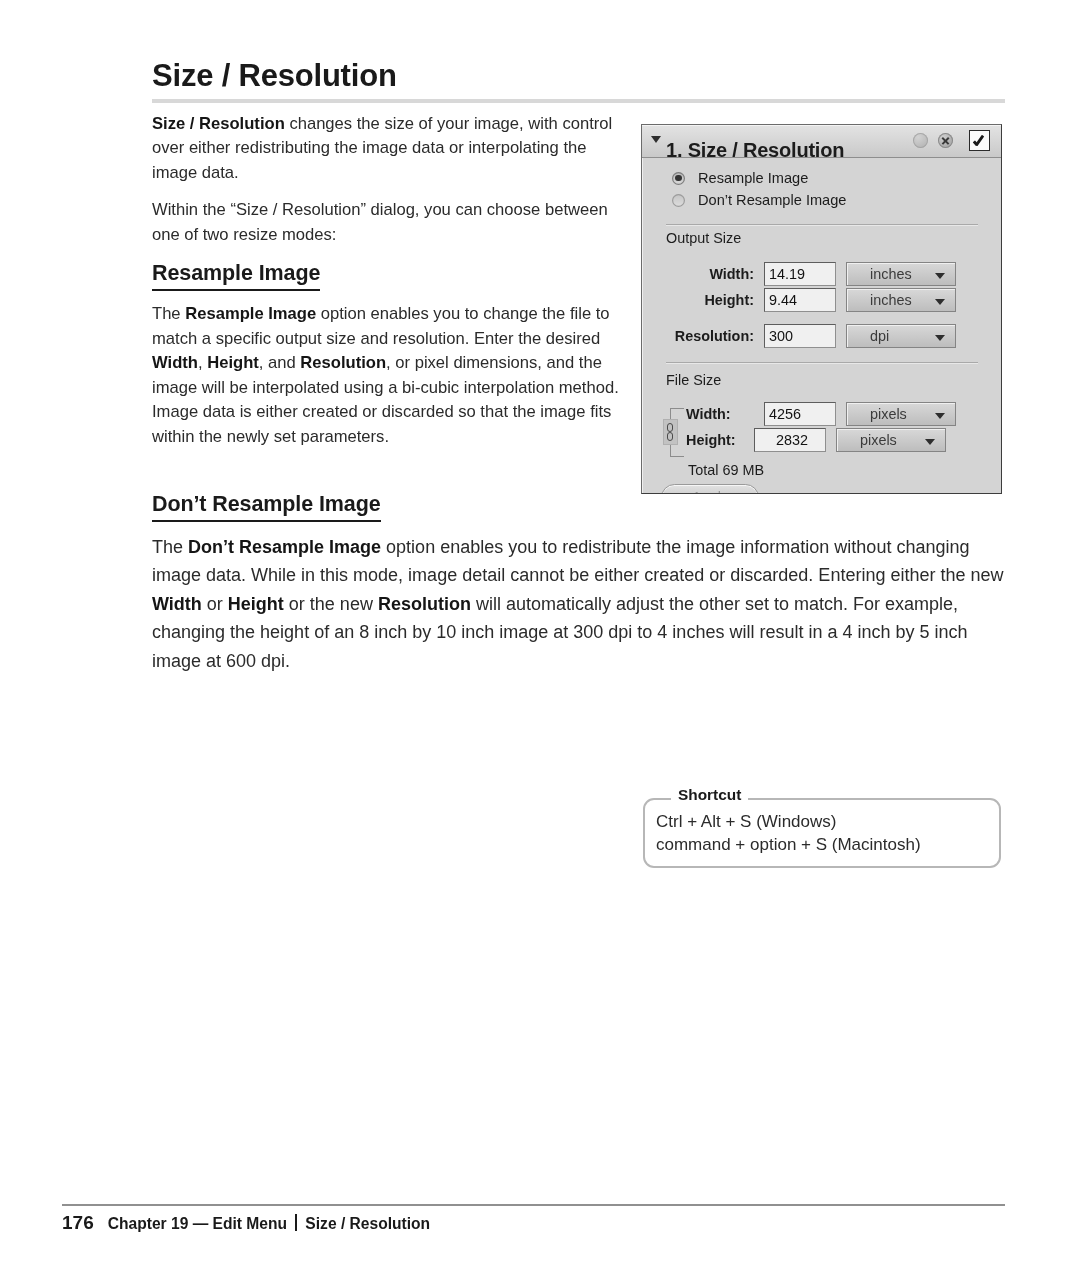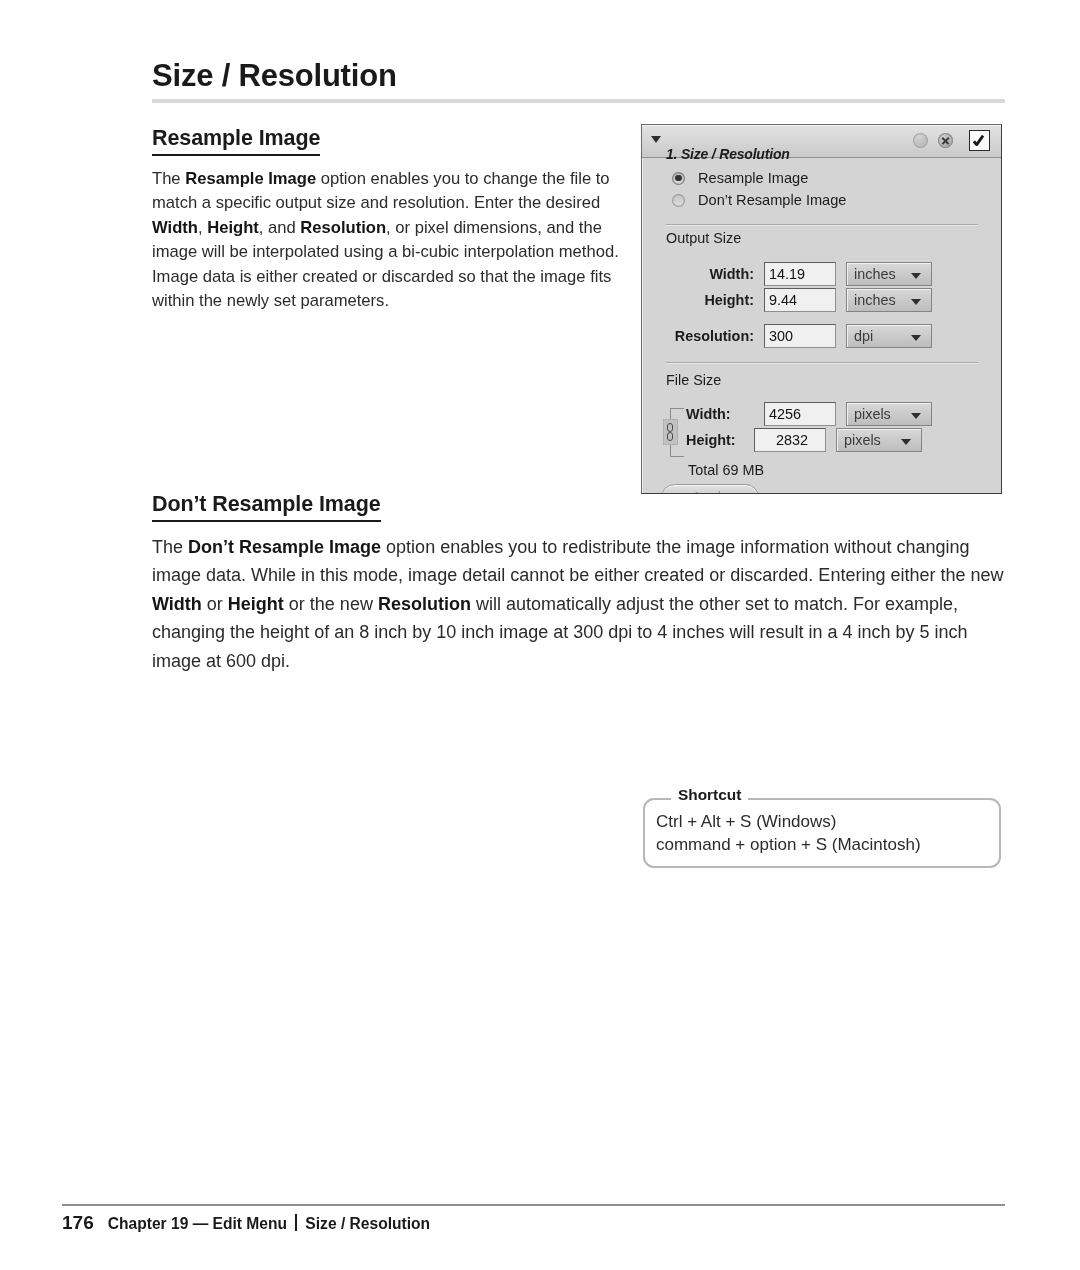--- a/index.html
+++ b/index.html
@@ -211,26 +211,25 @@
     left: 9px;
     top: 11px;
     width: 0; height: 0;
     border-left: 5.5px solid transparent;
     border-right: 5.5px solid transparent;
     border-top: 7px solid #2e2e2e;
   }
   .dlg-title {
     position: absolute;
     left: 24px;
-    top: 21px;
-    font-size: 14px;
+    top: 14px;
+    font-size: 20px;
     font-weight: bold;
     color: #1c1c1c;
     letter-spacing: -0.2px;
-    font-style: italic;
   }
   .dlg-btn-help, .dlg-btn-close {
     position: absolute;
     top: 8px;
     width: 15px;
     height: 15px;
     border-radius: 50%;
     background: radial-gradient(circle at 35% 30%, #cfcfcf, #9b9b9b);
     box-shadow: inset 0 0 0 1px #8a8a8a;
   }
@@ -341,30 +340,30 @@
     border-top-color: #5d5d5d;
     border-left-color: #5d5d5d;
     font-size: 14.4px;
     color: #131313;
     line-height: 22px;
     padding-left: 4px;
     font-family: "Liberation Sans", sans-serif;
   }
   .select {
     position: relative;
-    width: 86px;
+    width: 110px;
     height: 24px;
     box-sizing: border-box;
     background: linear-gradient(#d8d8d8, #bdbdbd);
     border: 1px solid #848484;
     box-shadow: inset 1px 1px 0 #f0f0f0;
     font-size: 14.4px;
     color: #3b3b3b;
     line-height: 22px;
-    padding-left: 7px;
+    padding-left: 23px;
   }
   .select .caret {
     position: absolute;
     right: 10px;
     top: 10px;
     width: 0; height: 0;
     border-left: 5.5px solid transparent;
     border-right: 5.5px solid transparent;
     border-top: 6.5px solid #2e2e2e;
   }
@@ -433,21 +432,23 @@
 </head>
 <body>
 
 <div class="page">
 
   <div class="page-title">Size / Resolution</div>
   <div class="title-rule"></div>
 
   <div class="col-left">
 
-
+    <p class="body narrow"><b>Size / Resolution</b><span> changes the size of your image, with control over either redistributing the image data or interpolating the image data.</span></p>
+
+    <p class="body narrow">Within the “Size / Resolution” dialog, you can choose between one of two resize modes:</p>
 
     <div class="sub-wrap">
       <h2 class="sub">Resample Image</h2>
     </div>
 
     <p class="body narrow"><span>The </span><b>Resample Image</b><span> option enables you to change the file to match a specific output size and resolution. Enter the desired </span><b>Width</b><span>, </span><b>Height</b><span>, and </span><b>Resolution</b><span>, or pixel dimensions, and the image will be interpolated using a bi-cubic interpolation method. Image data is either created or discarded so that the image fits within the newly set parameters.</span></p>
   </div>
 
   <div class="full-col" style="top:492px;">
     <div class="sub-wrap" style="margin-top:0;">

